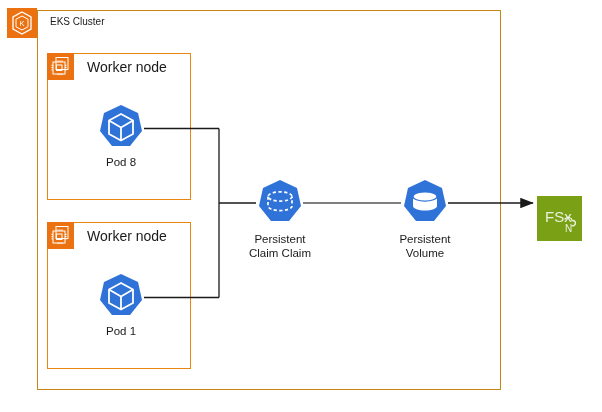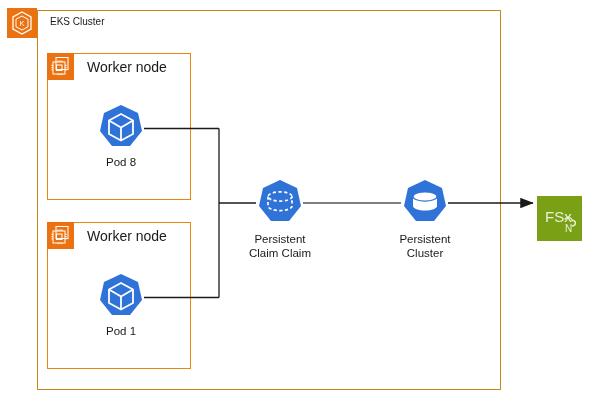--- a/index.html
+++ b/index.html
@@ -198,21 +198,21 @@
 
   <div class="node-icon" id="pv-icon">
     <svg viewBox="0 0 50 50" xmlns="http://www.w3.org/2000/svg">
       <polygon points="25,2 42,10 46,28 34,43 16,43 4,28 8,10" fill="#2f72d8"></polygon>
       <path d="M13 18.5v9.5c0 2.55 5.37 4.6 12 4.6s12-2.05 12-4.6v-9.5z" fill="#ffffff"></path>
       <ellipse cx="25" cy="18.5" rx="12" ry="4.6" fill="#ffffff" stroke="#2f72d8" stroke-width="1.3"></ellipse>
     </svg>
   </div>
   <div class="node-caption" id="pv-caption">
     <div>Persistent</div>
-    <div>Cluster</div>
+    <div>Volume</div>
   </div>
 
   <div id="fsx-icon">
     <svg viewBox="0 0 45 45" xmlns="http://www.w3.org/2000/svg">
       <text x="8" y="26" fill="#e9f0dc" font-size="15" font-family="Liberation Sans, sans-serif">FSx</text>
       <path d="M28 23c2.4-2.6 6.6-1.6 7.2 1.6 1.9-0.5 3.4 1 3.2 2.8-0.2 1.8-1.8 2.6-3.4 2.4" fill="none" stroke="#e9f0dc" stroke-width="1.4" stroke-linecap="round"></path>
       <text x="28" y="36" fill="#e9f0dc" font-size="10" font-family="Liberation Sans, sans-serif">N</text>
     </svg>
   </div>
 

